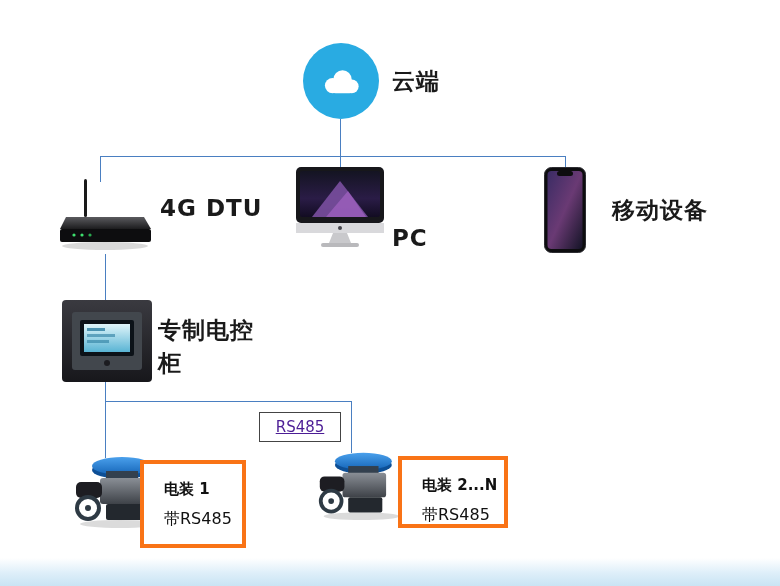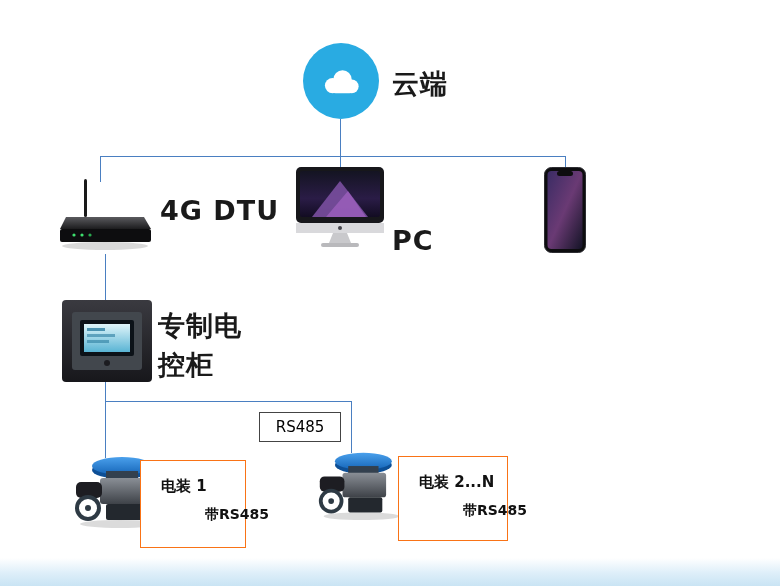--- a/index.html
+++ b/index.html
@@ -16,29 +16,30 @@
     overflow: hidden;
   }
   
   .line {
     position: absolute;
     background: #4a7fc1;
   }
   
   .node-label {
     position: absolute;
-    font-size: 27px;
+    font-size: 23px;
     font-weight: 600;
     color: #1a1a1a;
     letter-spacing: 1px;
     white-space: nowrap;
   }
   .node-label.wrap {
     white-space: normal;
     line-height: 1.45;
+    margin-top: 8px;
   }
   
   .cloud-circle {
     position: absolute;
     left: 303px; top: 43px;
     width: 76px; height: 76px;
     border-radius: 50%;
     background: #29abe2;
     display: flex;
     align-items: center;
@@ -50,43 +51,43 @@
   .bus-tag {
     position: absolute;
     left: 259px; top: 412px;
     width: 82px; height: 30px;
     background: #ffffff;
     border: 1px solid #444;
     display: flex;
     align-items: center;
     justify-content: center;
     font-size: 15px;
-    color: #000000;
+    color: #4c1d95;
+    text-decoration: underline;
   }
   
   .act-box {
     position: absolute;
     background: #ffffff;
-    border: 1px solid #f97316;
+    border: 4px solid #f97316;
     padding: 16px 8px 0 20px;
   }
   .act-box .act-name {
     font-size: 15px;
     font-weight: 700;
     margin-bottom: 10px;
     white-space: nowrap;
   }
   .act-box .act-feature {
-    font-size: 14px;
-    font-weight: 700;
+    font-size: 16px;
+    font-weight: 400;
     white-space: nowrap;
-    margin-left: 44px;
   }
   .act-box-1 { left: 140px; top: 460px; width: 106px; height: 88px; }
-  .act-box-2 { left: 398px; top: 456px; width: 110px; height: 85px; }
+  .act-box-2 { left: 398px; top: 456px; width: 110px; height: 72px; }
   
   .bottom-strip {
     position: absolute;
     left: 0; top: 558px;
     width: 780px; height: 28px;
     background: linear-gradient(180deg, rgba(255,255,255,0) 0%, #ddeef9 55%, #c9e4f4 100%);
   }
 </style>
 </head>
 <body>
@@ -161,20 +162,21 @@
           <stop offset="0" stop-color="#3a2c64"></stop>
           <stop offset="0.5" stop-color="#6a3a74"></stop>
           <stop offset="1" stop-color="#141426"></stop>
         </linearGradient>
       </defs>
       <rect x="0.5" y="0.5" width="41" height="85" rx="7" fill="#0d0d0f" stroke="#2d2d32"></rect>
       <rect x="3.5" y="4" width="35" height="78" rx="4" fill="url(#phScr)"></rect>
       <rect x="13" y="4" width="16" height="5" rx="2.5" fill="#0d0d0f"></rect>
     </svg>
   </div>
+  <div class="node-label" style="left:612px; top:195px;">移动设备</div>
 
   <div class="illus" style="left:62px; top:300px; width:90px; height:82px;">
     <svg width="90" height="82" viewBox="0 0 90 82">
       <defs>
         <linearGradient id="cabBg" x1="0" y1="0" x2="0" y2="1">
           <stop offset="0" stop-color="#3a3a40"></stop>
           <stop offset="1" stop-color="#17171b"></stop>
         </linearGradient>
         <linearGradient id="cabScr" x1="0" y1="0" x2="0" y2="1">
           <stop offset="0" stop-color="#e0f5fa"></stop>

